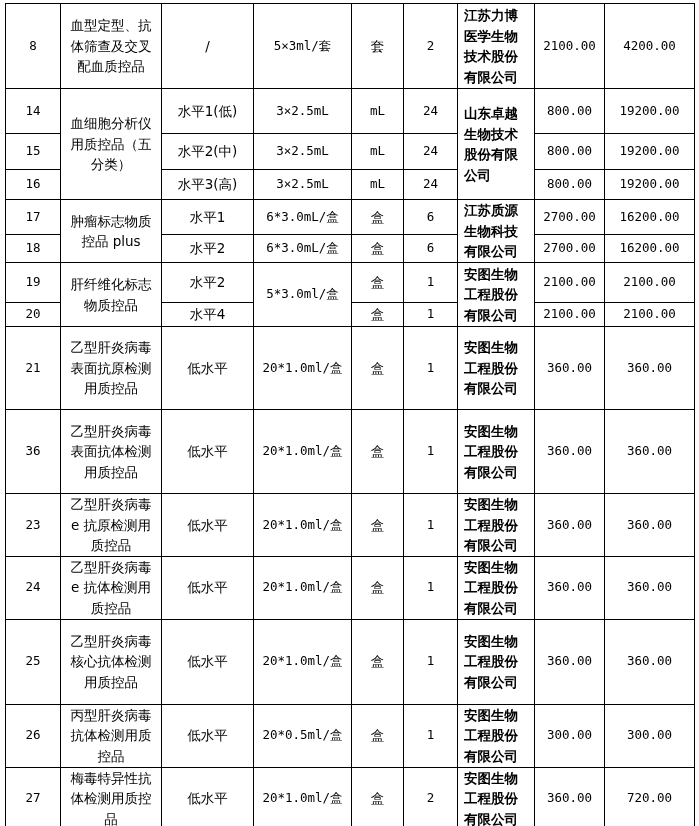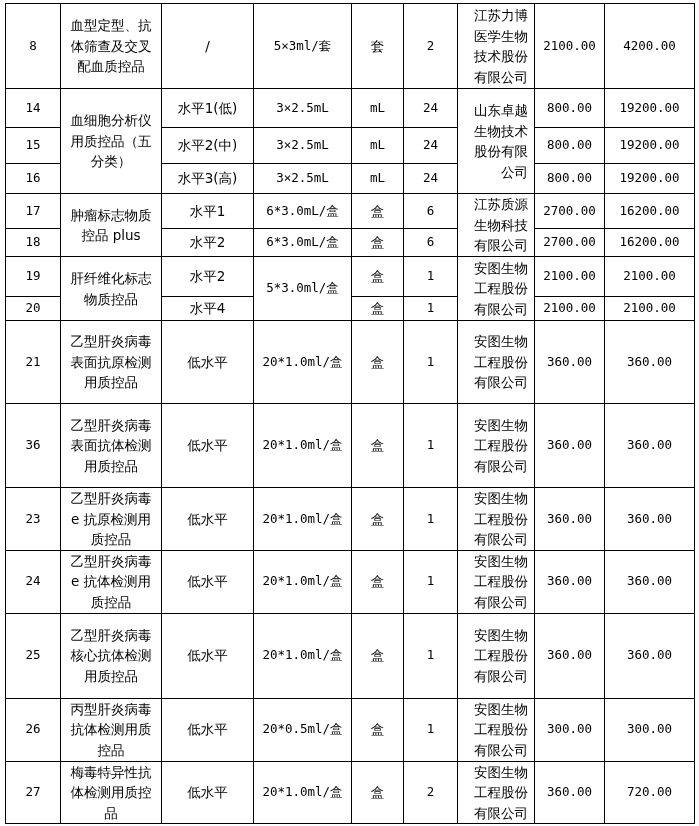--- a/index.html
+++ b/index.html
@@ -4,21 +4,21 @@
 <style>
   html, body { margin: 0; padding: 0; background: #ffffff; }
   body { width: 699px; height: 826px; position: relative; overflow: hidden;
          font-family: "DejaVu Sans", sans-serif; color: #000; }
   .corner-mark { position: absolute; top: 0; width: 22px; height: 3px; border-bottom: 1px solid #bbb; }
   table { position: absolute; left: 5px; top: 3px; border-collapse: collapse; table-layout: fixed; }
   td { border: 1px solid #000; text-align: center; vertical-align: middle; padding: 0 2px;
        font-size: 13.5px; line-height: 20.5px; }
   td.num { font-family: "DejaVu Sans Mono", monospace; font-size: 12.5px; }
   td.name { padding: 0 4px; }
-  td.vendor { text-align: right; padding: 0 6px; }
+  td.vendor { text-align: left; padding: 0 6px; font-weight: bold; }
 </style>
 </head>
 <body>
 
 <div class="corner-mark" style="left:33px;"></div>
 <div class="corner-mark" style="left:645px;"></div>
 
 <table>
   <colgroup>
     <col style="width:55px">
@@ -38,21 +38,21 @@
       <td class="name">血型定型、抗体筛查及交叉配血质控品</td>
       <td>/</td>
       <td class="num">5×3ml/套</td>
       <td>套</td>
       <td class="num">2</td>
       <td class="vendor">江苏力博医学生物技术股份有限公司</td>
       <td class="num">2100.00</td>
       <td class="num">4200.00</td>
     </tr>
 
-    <tr style="height:39px">
+    <tr style="height:45px">
       <td class="num">14</td>
       <td class="name" rowspan="3">血细胞分析仪用质控品（五分类）</td>
       <td>水平1(低)</td>
       <td class="num">3×2.5mL</td>
       <td class="num">mL</td>
       <td class="num">24</td>
       <td class="vendor" rowspan="3">山东卓越生物技术股份有限公司</td>
       <td class="num">800.00</td>
       <td class="num">19200.00</td>
     </tr>

